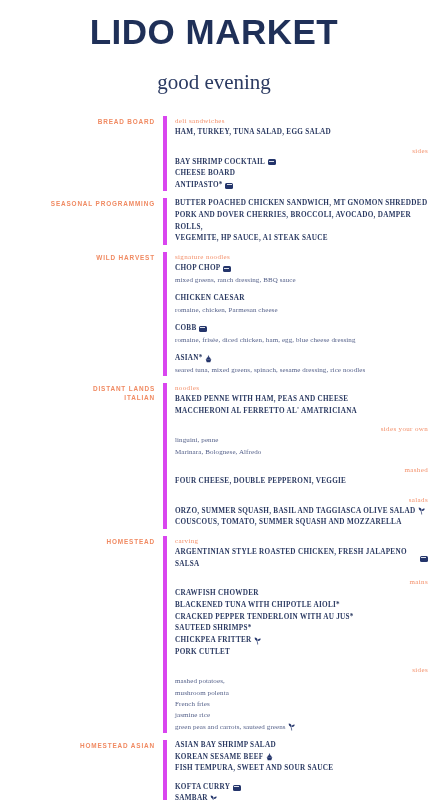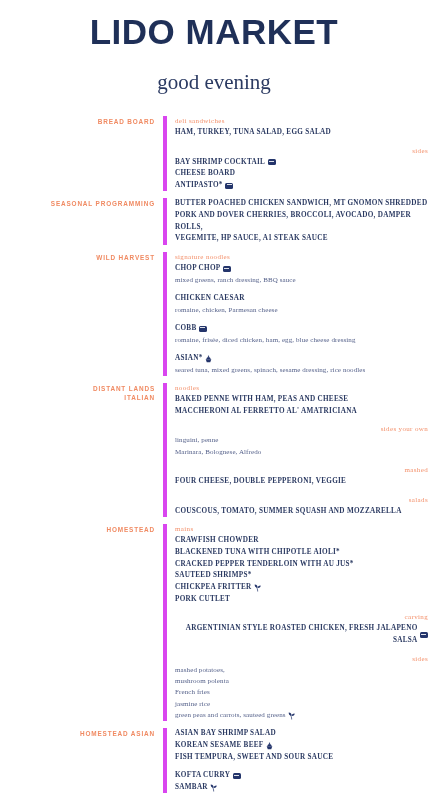--- a/index.html
+++ b/index.html
@@ -260,30 +260,45 @@
           </div>
           <div class="group">
             <div class="group-title">mashed</div>
             <div class="item-wrap">
               <span class="item">FOUR CHEESE, DOUBLE PEPPERONI, VEGGIE</span>
             </div>
           </div>
           <div class="group">
             <div class="group-title">salads</div>
             <div class="item-wrap">
+              <span class="item">ORZO, SUMMER SQUASH, BASIL AND TAGGIASCA OLIVE SALAD</span>
+              <svg viewBox="0 0 20 22" class="icon icon-leaf">
+                <path d="M10 10 C4 10 2 6 2 1 C8 1 11 5 10 10 Z" fill="#24356b"></path>
+                <path d="M11 11 C17 11 19 8 19 4 C13 4 10 7 11 11 Z" fill="#24356b"></path>
+                <path d="M10.5 21 C10.5 15 9 10 5.5 6" stroke="#24356b" stroke-width="2" fill="none"></path>
+              </svg>
+            </div>
+            <div class="item-wrap">
               <span class="item">COUSCOUS, TOMATO, SUMMER SQUASH AND MOZZARELLA</span>
             </div>
           </div>
         </div>
       </div>
       <div class="section">
         <div class="sec-label-col">
           <span class="sec-label">HOMESTEAD</span>
         </div>
         <div class="sec-body">
+          <div class="group">
+            <div class="group-title">carving</div>
+            <div class="item-wrap">
+              <span class="item">ARGENTINIAN STYLE ROASTED CHICKEN, FRESH JALAPENO SALSA</span>
+              <span class="icon icon-tag"></span>
+            </div>
+          </div>
           <div class="group">
             <div class="group-title">mains</div>
             <div class="item-wrap">
               <span class="item">CRAWFISH CHOWDER</span>
             </div>
             <div class="item-wrap">
               <span class="item">BLACKENED TUNA WITH CHIPOTLE AIOLI*</span>
             </div>
             <div class="item-wrap">
               <span class="item">CRACKED PEPPER TENDERLOIN WITH AU JUS*</span>
@@ -297,27 +312,20 @@
                 <path d="M10 10 C4 10 2 6 2 1 C8 1 11 5 10 10 Z" fill="#24356b"></path>
                 <path d="M11 11 C17 11 19 8 19 4 C13 4 10 7 11 11 Z" fill="#24356b"></path>
                 <path d="M10.5 21 C10.5 15 9 10 5.5 6" stroke="#24356b" stroke-width="2" fill="none"></path>
               </svg>
             </div>
             <div class="item-wrap">
               <span class="item">PORK CUTLET</span>
             </div>
           </div>
           <div class="group">
-            <div class="group-title">carving</div>
-            <div class="item-wrap">
-              <span class="item">ARGENTINIAN STYLE ROASTED CHICKEN, FRESH JALAPENO SALSA</span>
-              <span class="icon icon-tag"></span>
-            </div>
-          </div>
-          <div class="group">
             <div class="group-title">sides</div>
             <div class="item-wrap">
               <span class="item soft">mashed potatoes,</span>
             </div>
             <div class="item-wrap">
               <span class="item soft">mushroom polenta</span>
             </div>
             <div class="item-wrap">
               <span class="item soft">French fries</span>
             </div>

